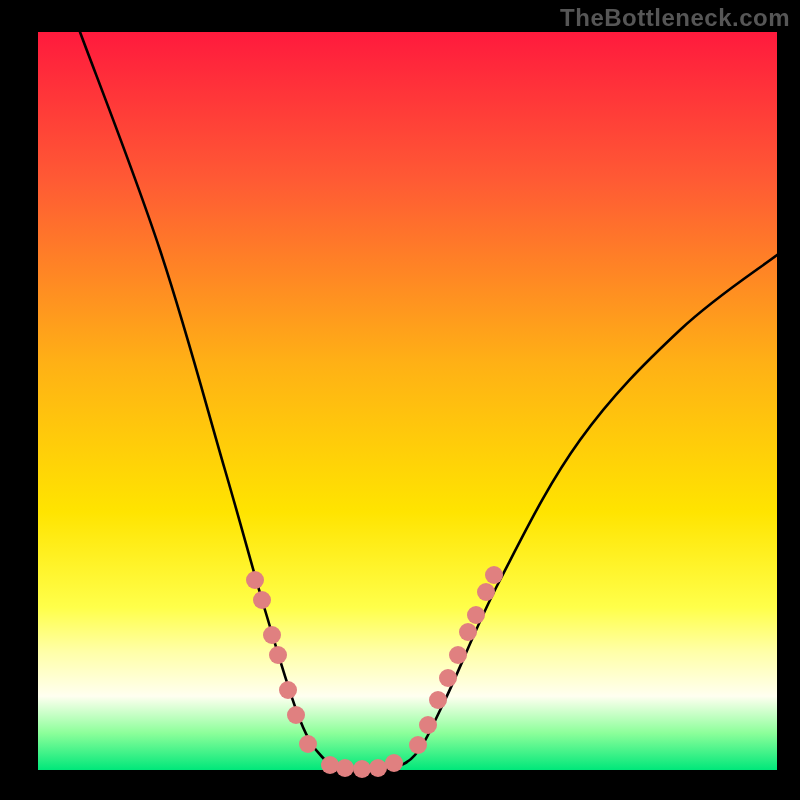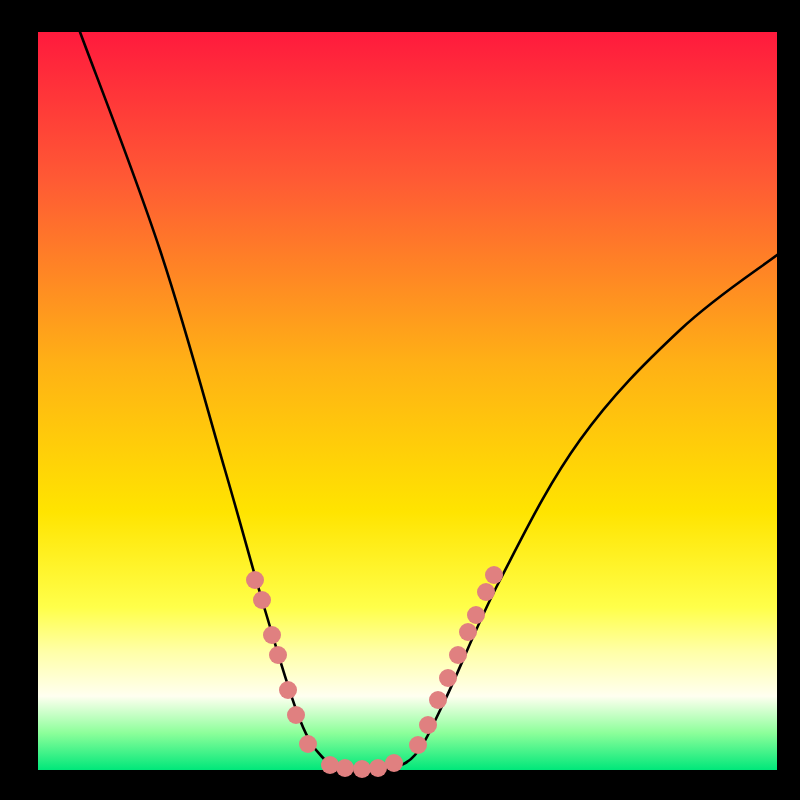--- a/index.html
+++ b/index.html
@@ -32,20 +32,21 @@
   svg {
     position: absolute;
     left: 0;
     top: 0;
   }
 </style>
 </head>
 <body>
 <div class="frame">
 
+<div class="watermark">TheBottleneck.com</div>
 
 <svg id="chart-svg" width="800" height="800" viewBox="0 0 800 800">
       <defs>
         <linearGradient id="bg-grad" x1="0" y1="0" x2="0" y2="1">
           <stop offset="0%" stop-color="#ff1a3d"></stop>
           <stop offset="20%" stop-color="#ff5a34"></stop>
           <stop offset="45%" stop-color="#ffb115"></stop>
           <stop offset="65%" stop-color="#ffe400"></stop>
           <stop offset="78%" stop-color="#ffff4a"></stop>
           <stop offset="84%" stop-color="#ffffa8"></stop>

